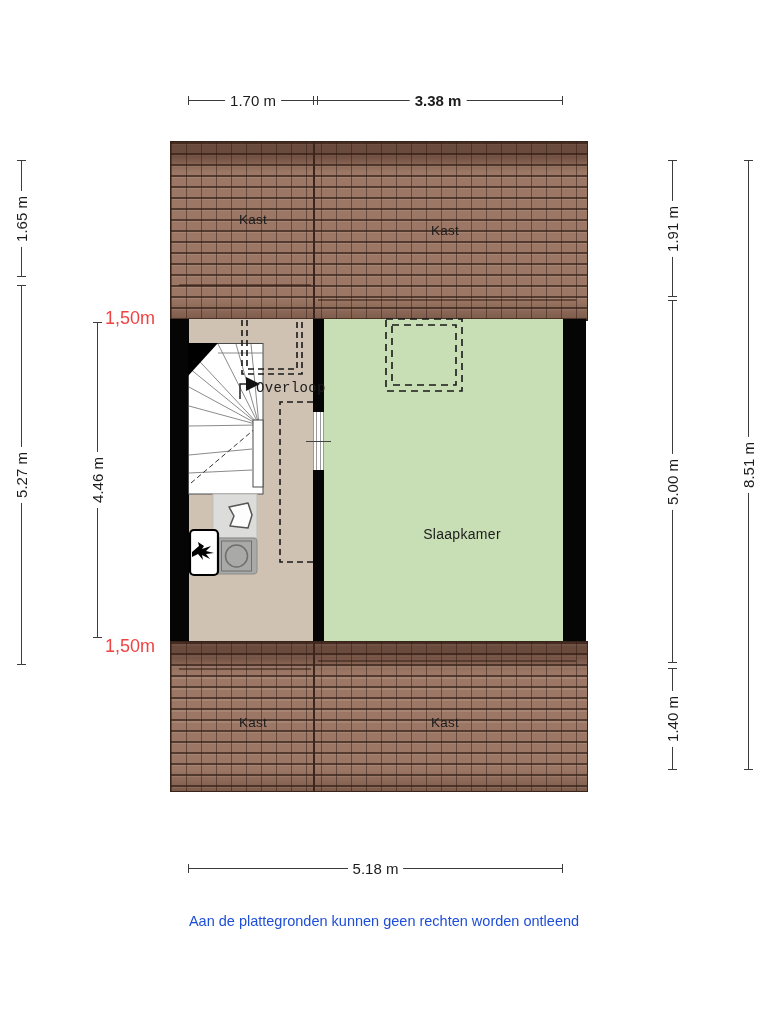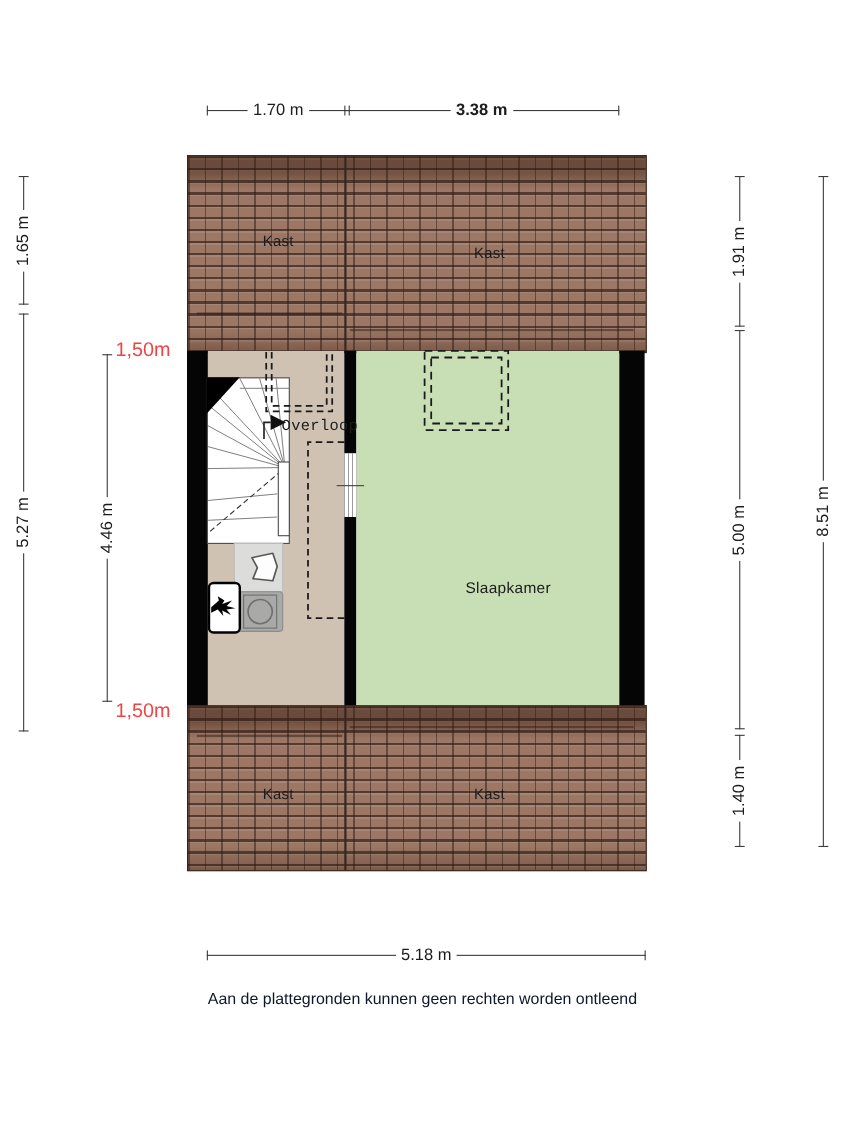--- a/index.html
+++ b/index.html
@@ -51,21 +51,21 @@
   .dim.v .line{top:0;bottom:0;left:8.5px;width:1px;}
   .dim.v .tick{left:4.5px;height:1px;width:9px;}
   .dim.v .tick.start{top:0;}
   .dim.v .tick.end{bottom:0;}
   .dim.v .label{transform:translate(-50%,-50%) rotate(-90deg);}
 
   
   .overlay{position:absolute;left:0;top:0;pointer-events:none;}
 
   
-  .footer-line{position:absolute;left:0;right:0;text-align:center;color:#0f172a;}
+  .footer-line{position:absolute;left:0;right:0;text-align:center;color:#1d4ed8;margin-top:12px;}
   .footer-line.l1{top:901px;font-size:14.5px;}
   .footer-line.l2{top:919px;font-size:14px;}
 </style>
 </head>
 <body>
 
 <div class="page">
 
   <div class="roof roof-top">
     <div class="roof-seam"></div>
@@ -157,21 +157,21 @@
     <span class="tick end"></span>
     <span class="label">1.70 m</span>
   </div>
   <div class="dim h" style="left:313px;top:91px;width:250px;font-weight:bold;">
     <span class="line"></span>
     <span class="tick start"></span>
     <span class="tick end"></span>
     <span class="label">3.38 m</span>
   </div>
 
-  <div class="dim h" style="left:188px;top:859px;width:375px;padding-left:24px;">
+  <div class="dim h" style="left:188px;top:859px;width:375px;">
     <span class="line"></span>
     <span class="tick start"></span>
     <span class="tick end"></span>
     <span class="label">5.18 m</span>
   </div>
 
   <div class="dim v" style="left:12px;top:160px;height:117px;">
     <span class="line"></span>
     <span class="tick start"></span>
     <span class="tick end"></span>

